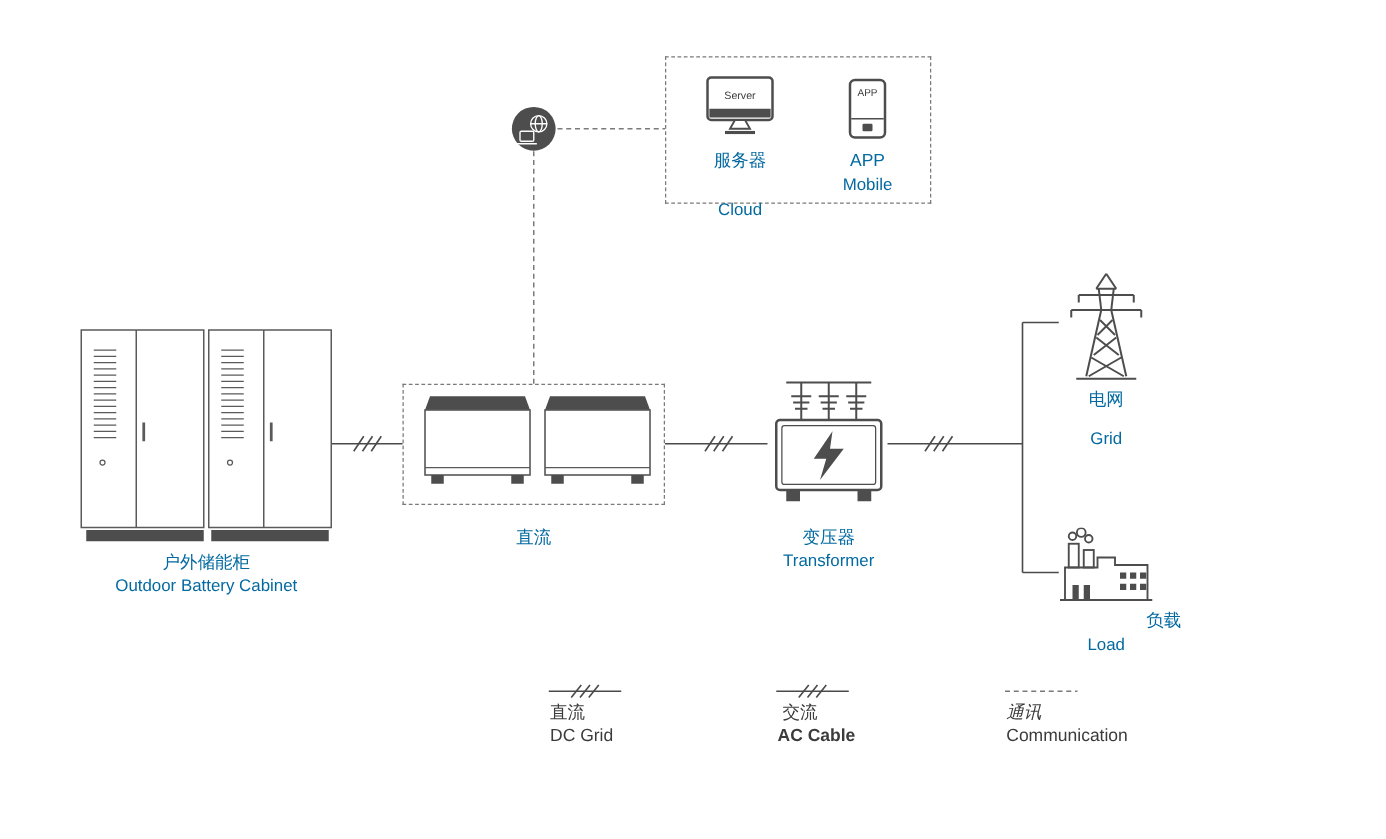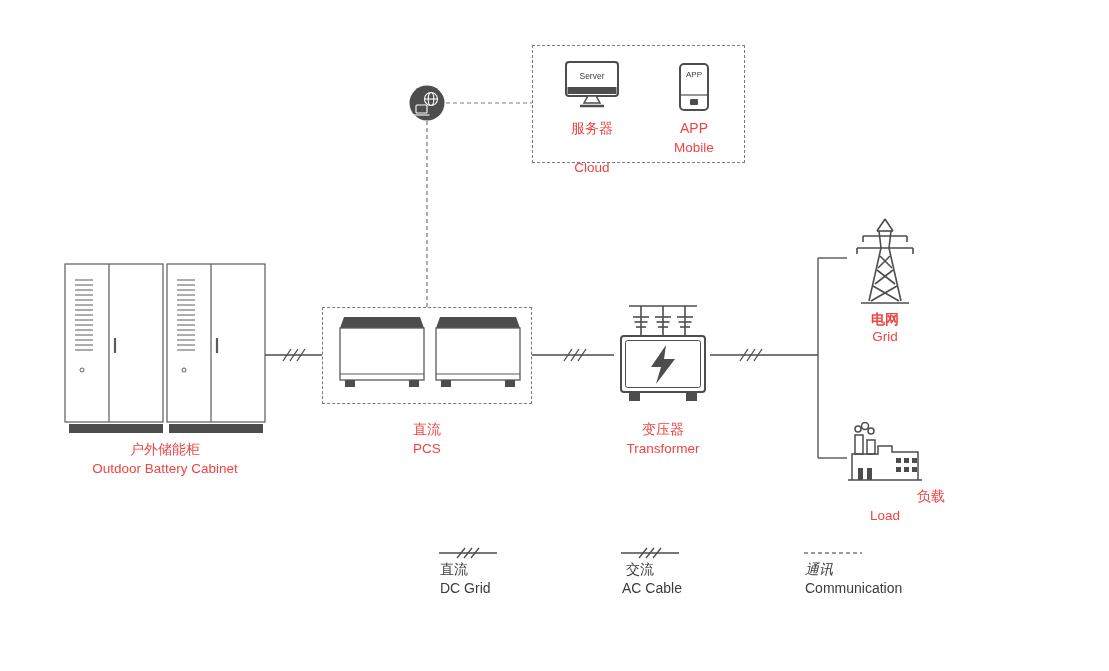--- a/index.html
+++ b/index.html
@@ -1,19 +1,19 @@
 <!DOCTYPE html>
 <html><head>
 <meta charset="utf-8">
 <style>
   * { margin:0; padding:0; box-sizing:border-box; }
   html,body { background:#ffffff; font-family:"Liberation Sans", sans-serif; }
   .canvas { position:relative; width:1109px; height:671px; background:#ffffff; overflow:hidden; }
   .abs { position:absolute; }
-  .label { position:absolute; text-align:center; color:#ef4444; font-size:14px; line-height:19px; white-space:nowrap; }
+  .label { position:absolute; text-align:center; color:#0369a1; font-size:14px; line-height:19px; white-space:nowrap; }
   .label.en { font-size:13.5px; }
   .legend-label { position:absolute; color:#3b3b3b; font-size:14px; line-height:19px; white-space:nowrap; }
   .dashed-box { position:absolute; border:1px dashed #7a7a7a; background:transparent; }
   svg { display:block; }
 </style>
 </head>
 <body>
 
 <div class="canvas">
 
@@ -107,21 +107,20 @@
     <rect x="73" y="66" width="10" height="7" fill="#4d4d4d"></rect>
   </svg>
   <svg class="abs" style="left:432px;top:314px;" width="92" height="84" viewBox="0 0 92 84">
     <polygon points="8,3 84,3 88,14 4,14" fill="#4d4d4d" stroke="none"></polygon>
     <rect x="4" y="14" width="84" height="52" fill="#ffffff" stroke="#5a5a5a" stroke-width="1.3"></rect>
     <line x1="4" y1="60" x2="88" y2="60" stroke="#5a5a5a" stroke-width="1"></line>
     <rect x="9" y="66" width="10" height="7" fill="#4d4d4d"></rect>
     <rect x="73" y="66" width="10" height="7" fill="#4d4d4d"></rect>
   </svg>
   <div class="label" style="left:327px;top:420px;width:200px;">直流</div>
-  <div class="label en" style="left:327px;top:439px;width:200px;">PCS</div>
 
   <svg class="abs" style="left:408px;top:84px;" width="38" height="38" viewBox="0 0 38 38">
     <circle cx="19" cy="19" r="17.5" fill="#4d4d4d"></circle>
     <g stroke="#ffffff" stroke-width="1.1" fill="none">
       <circle cx="23" cy="15" r="6.5"></circle>
       <ellipse cx="23" cy="15" rx="2.8" ry="6.5"></ellipse>
       <line x1="16.5" y1="15" x2="29.5" y2="15"></line>
       <rect x="8" y="21" width="11" height="8" rx="1"></rect>
       <line x1="5.5" y1="31" x2="21.5" y2="31"></line>
     </g>
@@ -190,22 +189,22 @@
       <line x1="44" y1="33" x2="56" y2="86"></line>
       <line x1="35" y1="41" x2="47" y2="53"></line>
       <line x1="45" y1="41" x2="33" y2="53"></line>
       <line x1="32" y1="55" x2="50" y2="69"></line>
       <line x1="48" y1="55" x2="30" y2="69"></line>
       <line x1="28" y1="71" x2="54" y2="86"></line>
       <line x1="52" y1="71" x2="26" y2="86"></line>
       <line x1="16" y1="88" x2="64" y2="88"></line>
     </g>
   </svg>
-  <div class="label" style="left:825px;top:310px;width:120px;font-weight:bold;">电网</div>
-  <div class="label en" style="left:825px;top:327px;width:120px;">Grid</div>
+  <div class="label" style="left:825px;top:310px;width:120px;">电网</div>
+  <div class="label en" style="left:825px;top:341px;width:120px;">Grid</div>
 
   <svg class="abs" style="left:848px;top:422px;" width="74" height="60" viewBox="0 0 74 60">
     <g stroke="#4d4d4d" stroke-width="1.5" fill="none">
       <circle cx="10" cy="7" r="3"></circle>
       <circle cx="17" cy="4" r="3.5"></circle>
       <circle cx="23" cy="9" r="3"></circle>
       <rect x="7" y="13" width="8" height="19"></rect>
       <rect x="19" y="18" width="8" height="14"></rect>
       <polyline points="4,58 4,32 30,32 30,24 44,24 44,30 70,30 70,58"></polyline>
       <line x1="0" y1="58" x2="74" y2="58"></line>
@@ -237,21 +236,21 @@
 
   <svg class="abs" style="left:620px;top:546px;" width="60" height="14" viewBox="0 0 60 14">
     <g stroke="#4a4a4a" stroke-width="1.3" fill="none">
       <line x1="1" y1="7" x2="59" y2="7"></line>
       <line x1="19" y1="12" x2="27" y2="2"></line>
       <line x1="26" y1="12" x2="34" y2="2"></line>
       <line x1="33" y1="12" x2="41" y2="2"></line>
     </g>
   </svg>
   <div class="legend-label" style="left:626px;top:560px;">交流</div>
-  <div class="legend-label" style="left:622px;top:579px;">AC Cable</div>
+  <div class="legend-label" style="left:622px;top:579px;font-weight:bold;">AC Cable</div>
 
   <svg class="abs" style="left:803px;top:546px;" width="60" height="14" viewBox="0 0 60 14">
     <line x1="1" y1="7" x2="59" y2="7" stroke="#7a7a7a" stroke-width="1.3" stroke-dasharray="4 3"></line>
   </svg>
   <div class="legend-label" style="left:805px;top:560px;font-style:italic;">通讯</div>
   <div class="legend-label" style="left:805px;top:579px;">Communication</div>
 
 </div>
 
 </body></html>

